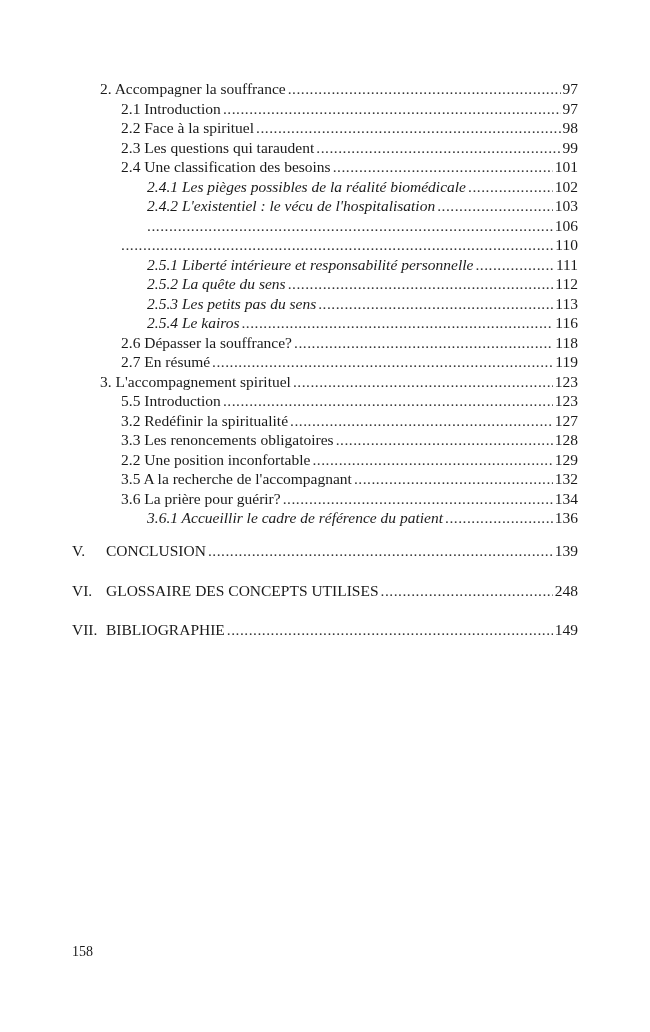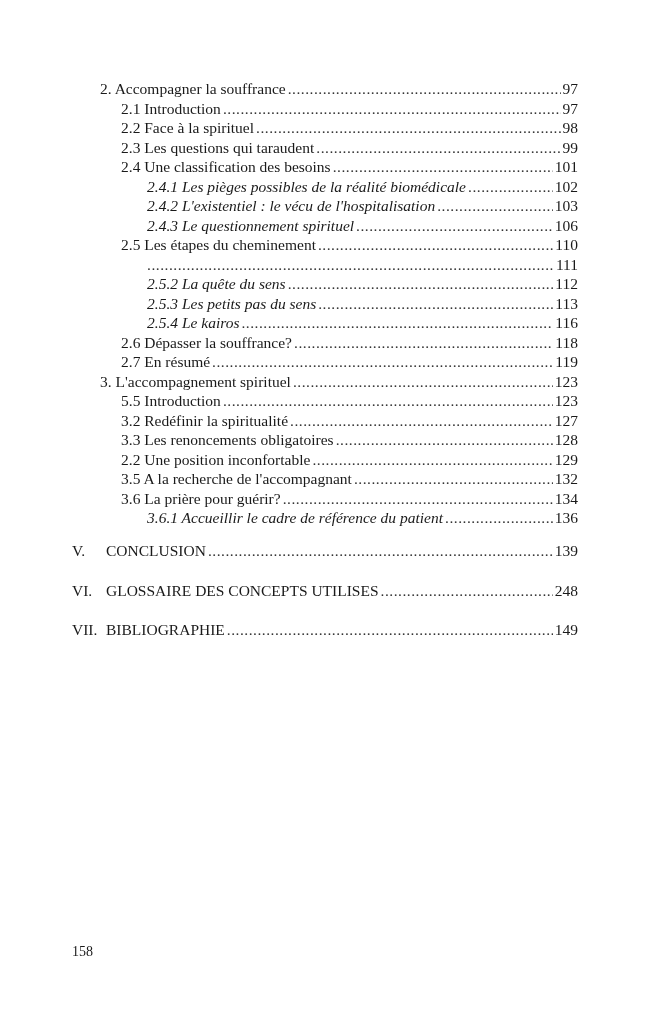--- a/index.html
+++ b/index.html
@@ -55,30 +55,29 @@
       <span class="title"><span>2.4.1</span> <span>Les pièges possibles de la réalité biomédicale</span></span>
       <span class="leader"></span>
       <span class="page">102</span>
     </div>
   <div class="row l3 italic" style="top:196px">
       <span class="title"><span>2.4.2</span> <span>L'existentiel : le vécu de l'hospitalisation</span></span>
       <span class="leader"></span>
       <span class="page">103</span>
     </div>
   <div class="row l3 italic" style="top:215.5px">
-      <span class="title"><span>2.4.3</span> <span>Le questionnement spirituel</span></span>
       <span class="leader"></span>
       <span class="page">106</span>
     </div>
   <div class="row l2" style="top:235px">
-      <span class="title"><span>2.5</span> <span>Les étapes du cheminement</span></span>
       <span class="leader"></span>
       <span class="page">110</span>
     </div>
   <div class="row l3 italic" style="top:254.5px">
+      <span class="title"><span>2.5.1</span> <span>Liberté intérieure et responsabilité personnelle</span></span>
       <span class="leader"></span>
       <span class="page">111</span>
     </div>
   <div class="row l3 italic" style="top:274px">
       <span class="title"><span>2.5.2</span> <span>La quête du sens</span></span>
       <span class="leader"></span>
       <span class="page">112</span>
     </div>
   <div class="row l3 italic" style="top:293.5px">
       <span class="title"><span>2.5.3</span> <span>Les petits pas du sens</span></span>

